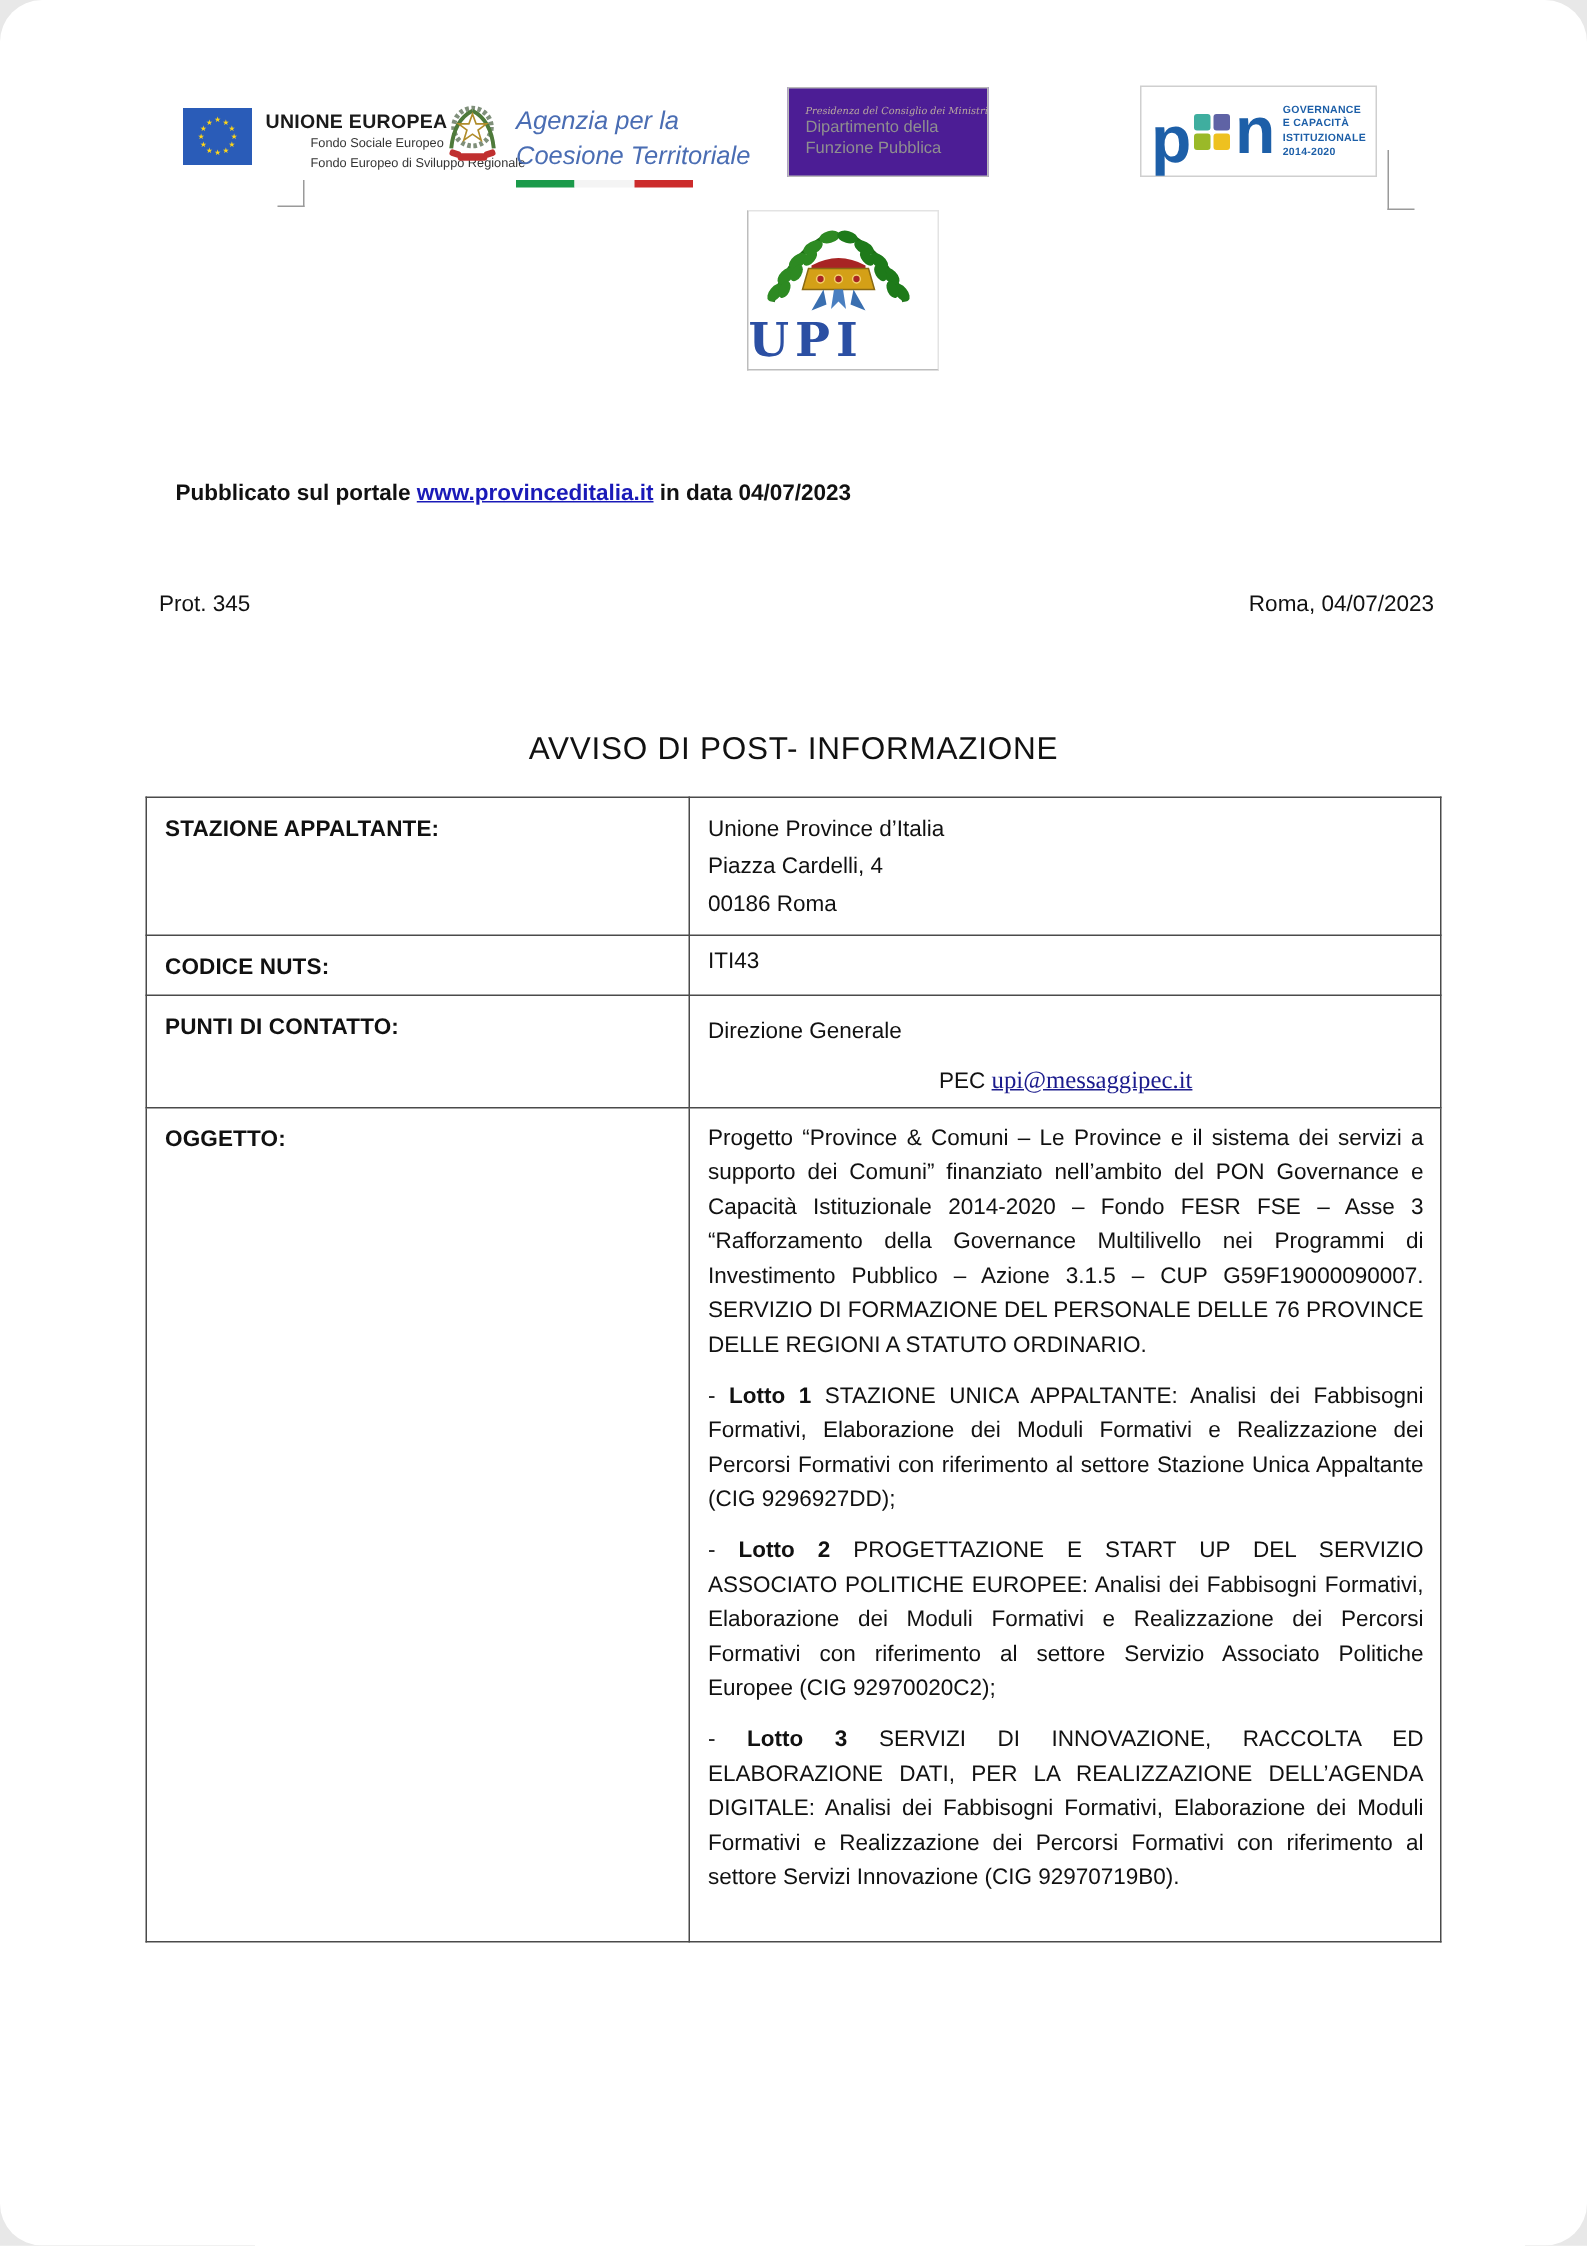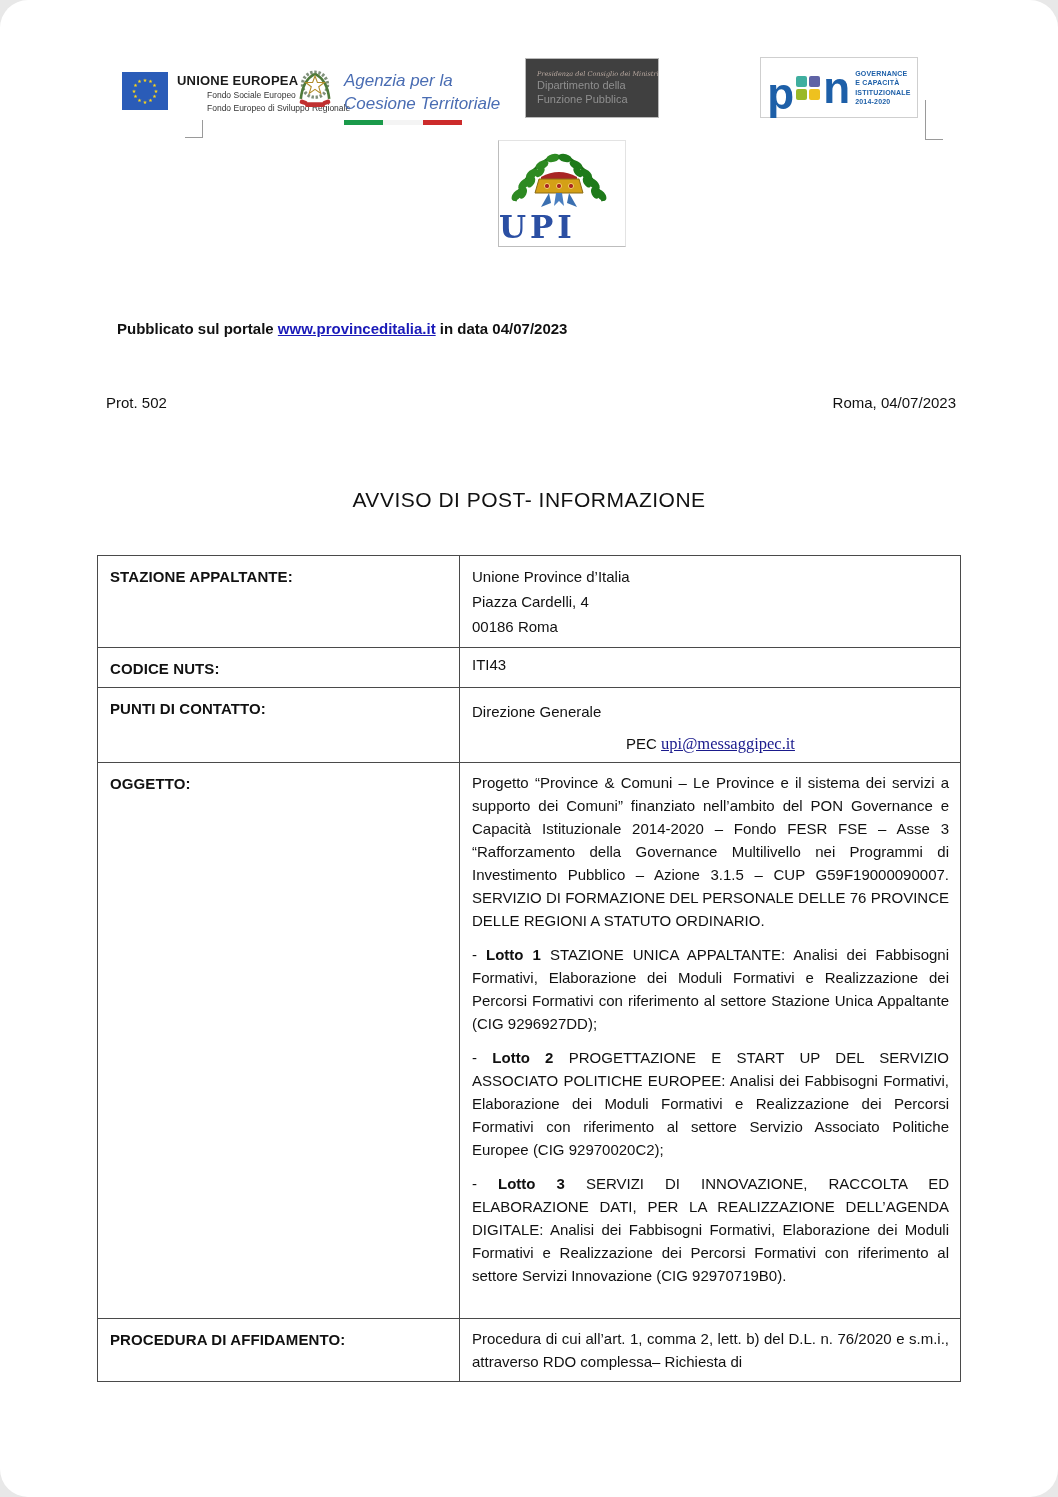--- a/index.html
+++ b/index.html
@@ -16,21 +16,21 @@
   .eu-title { font-size:13px; font-weight:bold; color:#1a1a1a; letter-spacing:.2px; }
   .eu-sub { font-size:8.5px; color:#333; margin-top:2px; line-height:1.25;margin-left:30px; }
 
   .logo-agenzia { position:absolute; left:293px; top:64px; display:flex; gap:7px; align-items:flex-start; }
   .ag-text { font-family:Liberation Sans, sans-serif; font-style:italic;
              color:#4a6db3; font-size:17px; line-height:1.35; padding-top:6px; }
   .ag-flag { display:flex; height:5px; width:118px; margin-top:4px; }
   .ag-flag div { flex:1; }
 
   .logo-dfp { position:absolute; left:525px; top:58px; width:134px; height:60px;
-              border:1px solid #b9b9b9; display:flex; align-items:center; gap:6px; padding:3px 5px; background:#404040; }
+              border:1px solid #b9b9b9; display:flex; align-items:center; gap:6px; padding:3px 5px; background:#4c1d95; }
   .dfp-script { font-family:"DejaVu Serif","Liberation Serif",serif; font-style:italic;
                 font-size:6.5px; color:#b9a9a0; white-space:nowrap; }
   .dfp-main { font-size:11px; color:#8f8f8f; line-height:1.25; margin-top:1px; }
 
   .logo-pon { position:absolute; left:760px; top:57px; width:158px; height:61px;
               border:1px solid #cfcfcf; display:flex; align-items:center; justify-content:center; background:#fff; }
   .pon-word { display:flex; align-items:center; }
   .pon-letter { font-size:44px; font-weight:bold; color:#1d5fa8; line-height:38px; letter-spacing:-1px; }
   .pon-letter.p { transform:translateY(6px); }
   .pon-squares { display:grid; grid-template-columns:11px 11px; grid-template-rows:11px 11px; gap:2px; margin:0 3px; }
@@ -54,21 +54,21 @@
   .pub-line { position:absolute; left:117px; top:320px; font-size:15px; font-weight:bold; color:#111; }
   .pub-link { color:#1a1ab8; text-decoration:underline; cursor:pointer; }
 
   .prot { position:absolute; left:106px; top:394px; font-size:15px; }
   .place-date { position:absolute; right:102px; top:394px; font-size:15px; }
 
   .doc-title { position:absolute; left:0; top:488px; width:100%; text-align:center;
                font-size:21px; font-weight:normal; letter-spacing:.5px; }
 
   
-  table.main { position:absolute; left:97px; top:555px; width:864px;
+  table.main { position:absolute; left:97px; top:531px; width:864px;
                border-collapse:collapse; table-layout:fixed; }
   table.main td { border:1px solid #4a4a4a; vertical-align:top; font-size:15px; }
   td.cell-label { width:362px; font-weight:bold; padding:12px 10px 8px 12px; letter-spacing:.1px; }
   td.cell-value { padding:8px 11px 8px 12px; }
   tr.r1 { height:80px; } tr.r2 { height:40px; } tr.r3 { height:75px; }
   tr.r4 { height:556px; } tr.r5 { height:54px; }
   .addr-line { line-height:25px; }
   .nuts { padding-top:2px; }
   .contact-line1 { line-height:24px; margin-top:4px; }
   .pec-line { margin-top:10px;text-align:center; }
@@ -201,21 +201,21 @@
       <circle cx="72" cy="45" r="2.6" fill="#a82424" stroke="#f3d06a" stroke-width="1"></circle>
       <polygon points="50,52 42,66 52,62" fill="#3a6fb0"></polygon>
       <polygon points="70,52 78,66 68,62" fill="#3a6fb0"></polygon>
       <polygon points="57,52 55,65 60,60 65,65 63,52" fill="#4a7fc0"></polygon>
     </svg>
     <div class="upi-label">UPI</div>
   </div>
 
   <div class="pub-line"><span>Pubblicato sul portale </span><a class="pub-link">www.provinceditalia.it</a><span> in data 04/07/2023</span></div>
 
-  <div class="prot">Prot. 502</div>
+  <div class="prot">Prot. 345</div>
   <div class="place-date">Roma, 04/07/2023</div>
 
   <div class="doc-title">AVVISO DI POST- INFORMAZIONE</div>
 
   <table class="main">
     <tbody>
         <tr class="r1">
       <td class="cell-label">STAZIONE APPALTANTE:</td>
       <td class="cell-value">
         <div class="addr-line">Unione Province d’Italia</div>
@@ -236,20 +236,16 @@
     </tr>
     <tr class="r4">
       <td class="cell-label">OGGETTO:</td>
       <td class="cell-value just">
         <div class="oggetto-p">Progetto “Province &amp; Comuni – Le Province e il sistema dei servizi a supporto dei Comuni” finanziato nell’ambito del PON Governance e Capacità Istituzionale 2014-2020 – Fondo FESR FSE – Asse 3 “Rafforzamento della Governance Multilivello nei Programmi di Investimento Pubblico – Azione 3.1.5 – CUP G59F19000090007. SERVIZIO DI FORMAZIONE DEL PERSONALE DELLE 76 PROVINCE DELLE REGIONI A STATUTO ORDINARIO.</div>
         <div class="oggetto-p"><span>- </span><b>Lotto 1</b><span> STAZIONE UNICA APPALTANTE: Analisi dei Fabbisogni Formativi, Elaborazione dei Moduli Formativi e Realizzazione dei Percorsi Formativi con riferimento al settore Stazione Unica Appaltante (CIG 9296927DD);</span></div>
         <div class="oggetto-p"><span>- </span><b>Lotto 2</b><span> PROGETTAZIONE E START UP DEL SERVIZIO ASSOCIATO POLITICHE EUROPEE: Analisi dei Fabbisogni Formativi, Elaborazione dei Moduli Formativi e Realizzazione dei Percorsi Formativi con riferimento al settore Servizio Associato Politiche Europee (CIG 92970020C2);</span></div>
         <div class="oggetto-p"><span>- </span><b>Lotto 3</b><span> SERVIZI DI INNOVAZIONE, RACCOLTA ED ELABORAZIONE DATI, PER LA REALIZZAZIONE DELL’AGENDA DIGITALE: Analisi dei Fabbisogni Formativi, Elaborazione dei Moduli Formativi e Realizzazione dei Percorsi Formativi con riferimento al settore Servizi Innovazione (CIG 92970719B0).</span></div>
       </td>
     </tr>
-    <tr class="r5">
-      <td class="cell-label">PROCEDURA DI AFFIDAMENTO:</td>
-      <td class="cell-value just">Procedura di cui all’art. 1, comma 2, lett. b) del D.L. n. 76/2020 e s.m.i., attraverso RDO complessa– Richiesta di</td>
-    </tr>
   </tbody>
     </table>
 
 </div>
 
 </body></html>

